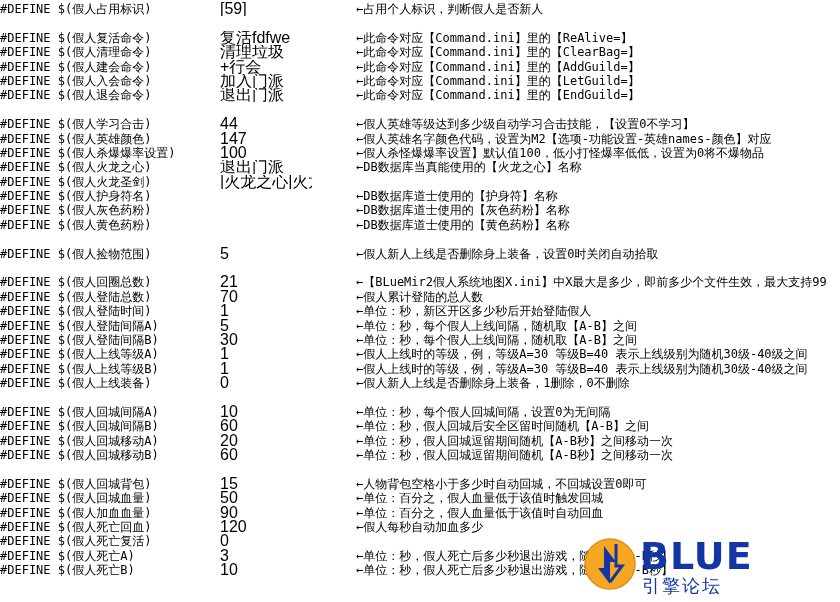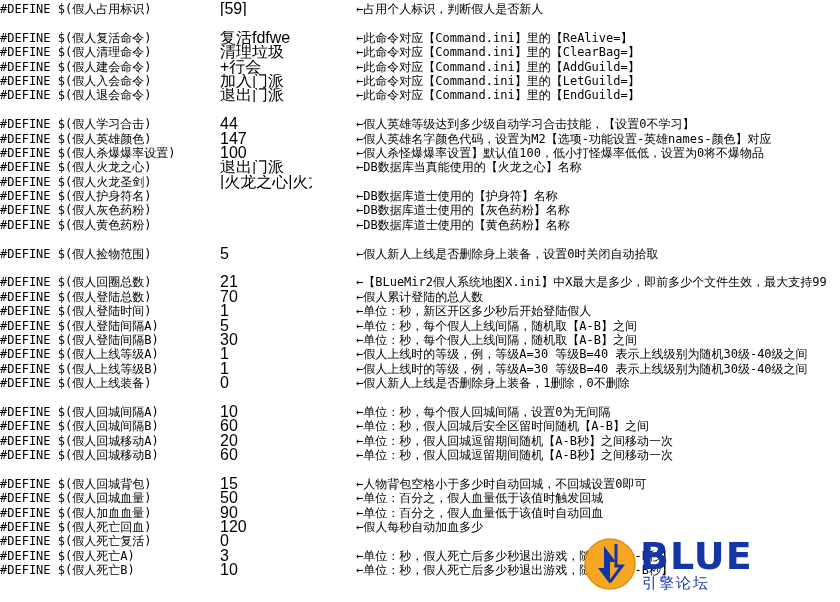--- a/index.html
+++ b/index.html
@@ -71,21 +71,21 @@
     font-weight: bold;
     font-size: 38px;
     letter-spacing: 1px;
     color: #1436a4;
   }
   #wm-sub {
     position: absolute;
     left: 58px;
     top: 38px;
     font-family: Liberation Serif, serif;
-    font-size: 15px;
+    font-size: 18px;
     color: #1436a4;
     letter-spacing: 2px;
   }
   #wm-mark {
     position: absolute;
     left: 0px;
     top: 2px;
     width: 52px;
     height: 52px;
   }

